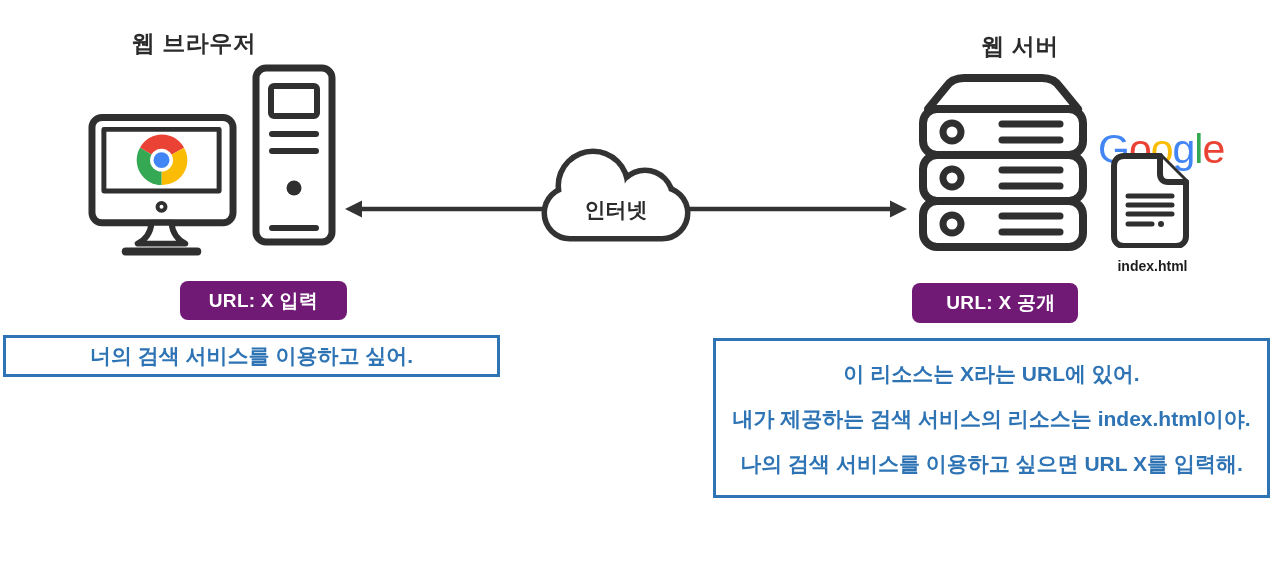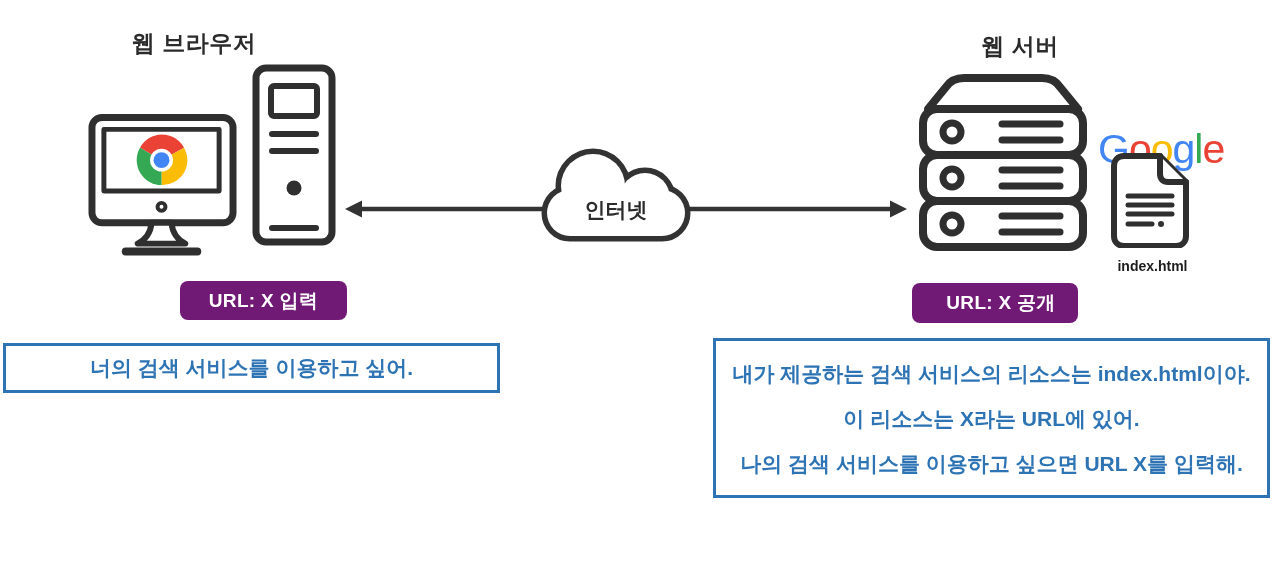--- a/index.html
+++ b/index.html
@@ -113,23 +113,23 @@
       <line x1="18" y1="72" x2="42" y2="72" stroke-width="5"></line>
     </g>
     <circle cx="51" cy="72" r="3" fill="#2f2f2f"></circle>
   </svg>
   <div class="abs file-label" style="left:1100px; top:258px; width:105px;">index.html</div>
 
   <div class="abs badge" style="left:180px; top:281px; width:167px; height:39px;">URL: X 입력</div>
 
   <div class="abs badge" style="left:912px; top:283px; width:166px; height:40px;padding-left:12px;">URL: X 공개</div>
 
-  <div class="abs speech-box left" style="left:3px; top:343px; width:497px; height:50px;">
+  <div class="abs speech-box left" style="left:3px; top:335px; width:497px; height:42px;">
     <div>너의 검색 서비스를 이용하고 싶어.</div>
   </div>
 
   <div class="abs speech-box right" style="left:713px; top:338px; width:557px; height:160px;">
+    <div>이 리소스는 X라는 URL에 있어.</div>
     <div>내가 제공하는 검색 서비스의 리소스는 index.html이야.</div>
-    <div>이 리소스는 X라는 URL에 있어.</div>
     <div>나의 검색 서비스를 이용하고 싶으면 URL X를 입력해.</div>
   </div>
 
 </div>
 
 </body></html>

